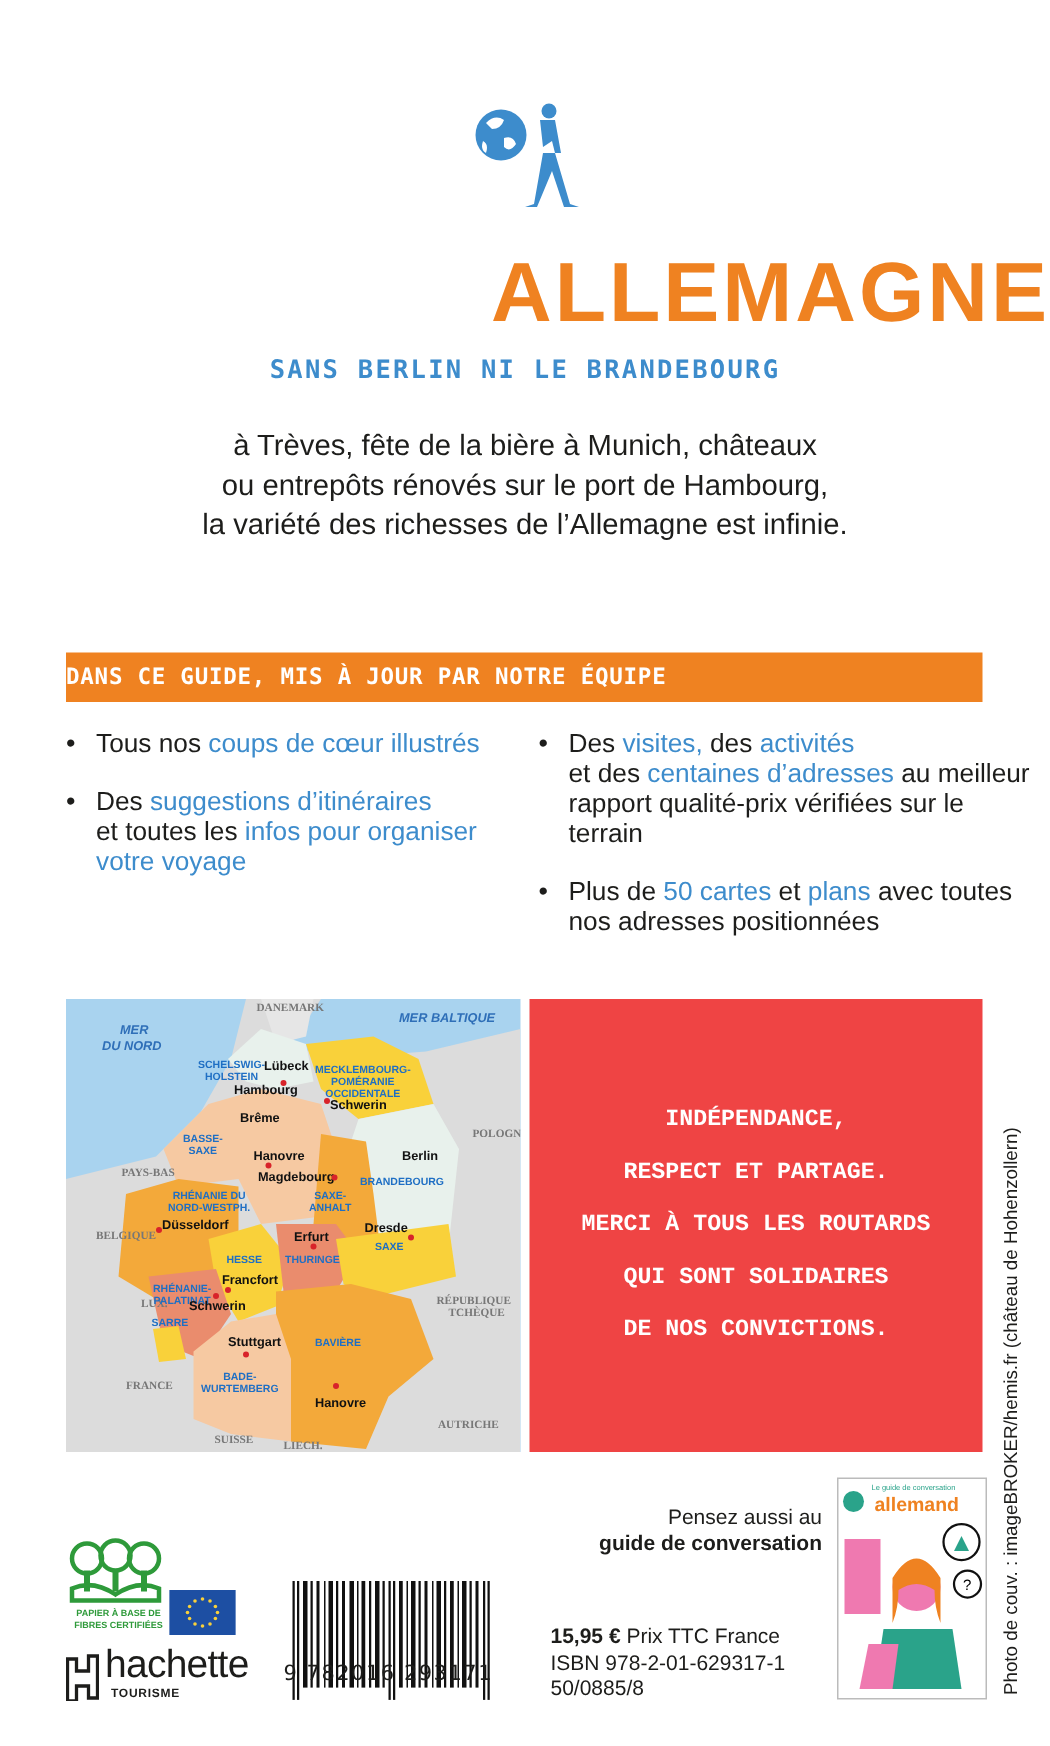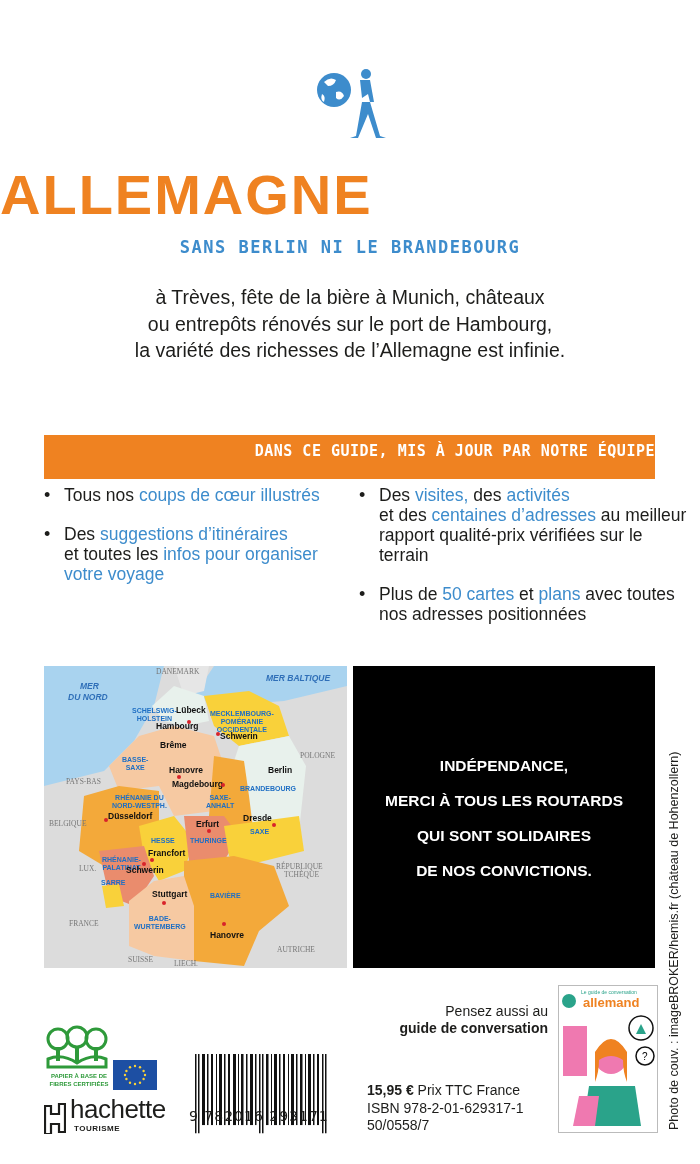--- a/index.html
+++ b/index.html
@@ -2,66 +2,66 @@
 <html><head>
   <meta charset="utf-8">
   <style>
     * { box-sizing: border-box; margin: 0; padding: 0; }
     html, body { width: 700px; height: 1164px; background: #ffffff; overflow: hidden; }
     body { position: relative; font-family: "DejaVu Sans", sans-serif; color: #1a1a1a; }
 
     .logo { position: absolute; left: 312px; top: 62px; width: 80px; height: 82px; }
 
     .title {
-      position: absolute; left: 0; top: 165px; width: 700px; text-align: left;
+      position: absolute; left: 0; top: 165px; width: 700px; text-align: right;
       font-family: "Liberation Sans", sans-serif; font-weight: 700;
       font-size: 56px; letter-spacing: 2px; color: #ef8221; line-height: 60px;
     }
     .subtitle {
       position: absolute; left: 0; top: 237px; width: 700px; text-align: center;
       font-family: "DejaVu Sans Mono", monospace; font-weight: 700;
       font-size: 17px; letter-spacing: 1.5px; color: #3d8ccc;
     }
     .intro {
       position: absolute; left: 40px; top: 284px; width: 620px; text-align: center;
       font-family: "Liberation Sans", sans-serif; font-size: 19.5px; line-height: 26.5px; color: #1d1d1b;
     }
     .intro div { white-space: nowrap; }
 
     .banner {
-      position: absolute; left: 44px; top: 435px; width: 611px; height: 44px;
-      background: #ef8221; color: #ffffff; text-align: right;
+      position: absolute; left: 44px; top: 435px; width: 611px; height: 33px;
+      background: #ef8221; color: #ffffff; text-align: left;
       font-family: "DejaVu Sans Mono", monospace; font-weight: 700; font-size: 15px;
       line-height: 33px; letter-spacing: 0.5px;
     }
 
     .bullets { position: absolute; top: 485px; font-family: "Liberation Sans", sans-serif; font-size: 17.5px; line-height: 20px; color: #1d1d1b; }
     .bullets.left { left: 40px; width: 310px; }
     .bullets.right { left: 355px; width: 340px; }
     .bullet { position: relative; padding-left: 24px; margin-bottom: 19px; }
     .bullet .dot { position: absolute; left: 4px; top: 0; font-size: 18px; }
     .hl { color: #3d8ccc; }
 
     .map {
       position: absolute; left: 44px; top: 666px; width: 303px; height: 302px;
       background: #a9d3ef; overflow: hidden;
     }
     .map svg { position: absolute; left: 0; top: 0; }
     .mlabel { position: absolute; font-family: "Liberation Sans", sans-serif; font-size: 7.5px; font-weight: 700; line-height: 8px; white-space: nowrap; }
     .mlabel.sea { color: #2f6fb8; font-style: italic; font-size: 8.5px; }
-    .mlabel.country { color: #777; font-family: "Liberation Serif", serif; font-weight: 400; font-size: 7.5px; }
+    .mlabel.country { color: #777; font-family: "Liberation Serif", serif; font-weight: 700; font-size: 7.5px; margin-left: 15px; }
     .mlabel.region { color: #1f6fc4; text-align: center; font-size: 7px; }
     .mlabel.city { color: #111; font-size: 8.5px; }
     .cdot { position: absolute; width: 4px; height: 4px; border-radius: 50%; background: #d8232a; }
 
     .pledge {
       position: absolute; left: 353px; top: 666px; width: 302px; height: 302px;
-      background: #000000; color: #ffffff; text-align: center;
-      font-family: Liberation Sans, sans-serif; font-weight: 700;
-      font-size: 15.5px; line-height: 35px; padding-top: 82px;
+      background: #ef4444; color: #ffffff; text-align: center;
+      font-family: Liberation Mono, monospace; font-weight: 700;
+      font-size: 15.5px; line-height: 35px; padding-top: 63px;
     }
 
     .credit {
       position: absolute; left: 667px; top: 1130px; transform-origin: 0 0; transform: rotate(-90deg);
       font-family: "Liberation Sans", sans-serif; font-size: 12.5px; color: #1d1d1b; white-space: nowrap;
     }
 
     .think { position: absolute; left: 378px; top: 1003px; width: 170px; text-align: right; font-family: "Liberation Sans", sans-serif; font-size: 14px; line-height: 17px; color: #1d1d1b; }
     .think .b { font-weight: 700; }
 
@@ -218,20 +218,21 @@
   <div class="mlabel city" style="left:82px;top:200px">Schwerin</div>
   <div class="cdot" style="left:98px;top:196px"></div>
   <div class="mlabel city" style="left:108px;top:224px">Stuttgart</div>
   <div class="cdot" style="left:118px;top:235px"></div>
   <div class="mlabel city" style="left:166px;top:265px">Hanovre</div>
   <div class="cdot" style="left:178px;top:256px"></div>
 </div>
 
 <div class="pledge">
   <div>INDÉPENDANCE,</div>
+  <div>RESPECT ET PARTAGE.</div>
   <div>MERCI À TOUS LES ROUTARDS</div>
   <div>QUI SONT SOLIDAIRES</div>
   <div>DE NOS CONVICTIONS.</div>
 </div>
 
 <div class="credit">Photo de couv. : imageBROKER/hemis.fr (château de Hohenzollern)</div>
 
 <div class="think">
   <div>Pensez aussi au</div>
   <div class="b">guide de conversation</div>
@@ -250,21 +251,21 @@
     <circle cx="82" cy="42" r="12" fill="none" stroke="#111" stroke-width="1.5"></circle>
     <path d="M77 48 l5 -10 l5 10 z" fill="#2aa38a"></path>
     <circle cx="86" cy="70" r="9" fill="none" stroke="#111" stroke-width="1.5"></circle>
     <text x="83" y="74" font-size="10" font-family="Liberation Sans, sans-serif">?</text>
   </svg>
 </div>
 
 <div class="price">
   <div><span class="b">15,95 €</span><span> Prix TTC France</span></div>
   <div>ISBN 978-2-01-629317-1</div>
-  <div>50/0558/7</div>
+  <div>50/0885/8</div>
 </div>
 
 <svg class="fsc" viewBox="0 0 66 62">
   <circle cx="14" cy="14" r="10" fill="none" stroke="#2e9a3a" stroke-width="3"></circle>
   <circle cx="33" cy="12" r="10" fill="none" stroke="#2e9a3a" stroke-width="3"></circle>
   <circle cx="52" cy="14" r="10" fill="none" stroke="#2e9a3a" stroke-width="3"></circle>
   <rect x="12" y="22" width="4" height="14" fill="#2e9a3a"></rect>
   <rect x="31" y="22" width="4" height="14" fill="#2e9a3a"></rect>
   <rect x="50" y="22" width="4" height="14" fill="#2e9a3a"></rect>
   <path d="M4 34 q14 -6 29 4 q15 -10 29 -4 l0 8 l-58 0 z" fill="none" stroke="#2e9a3a" stroke-width="3"></path>

